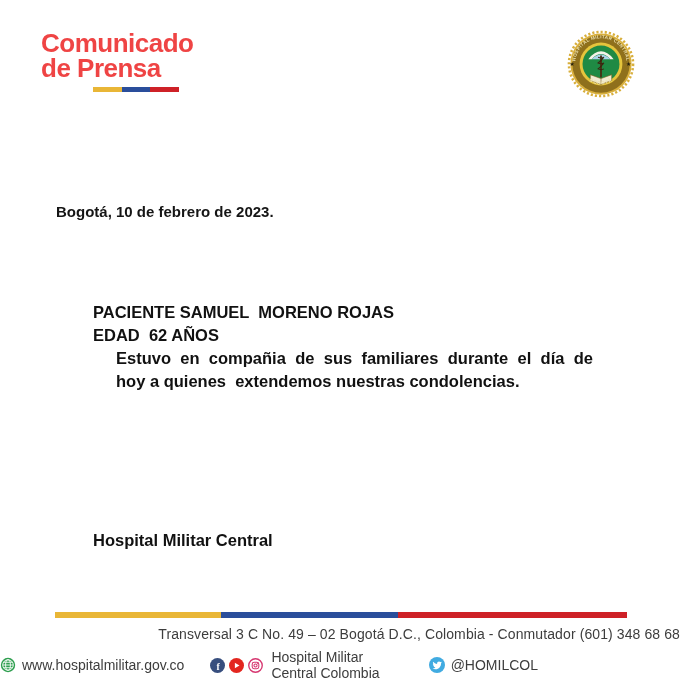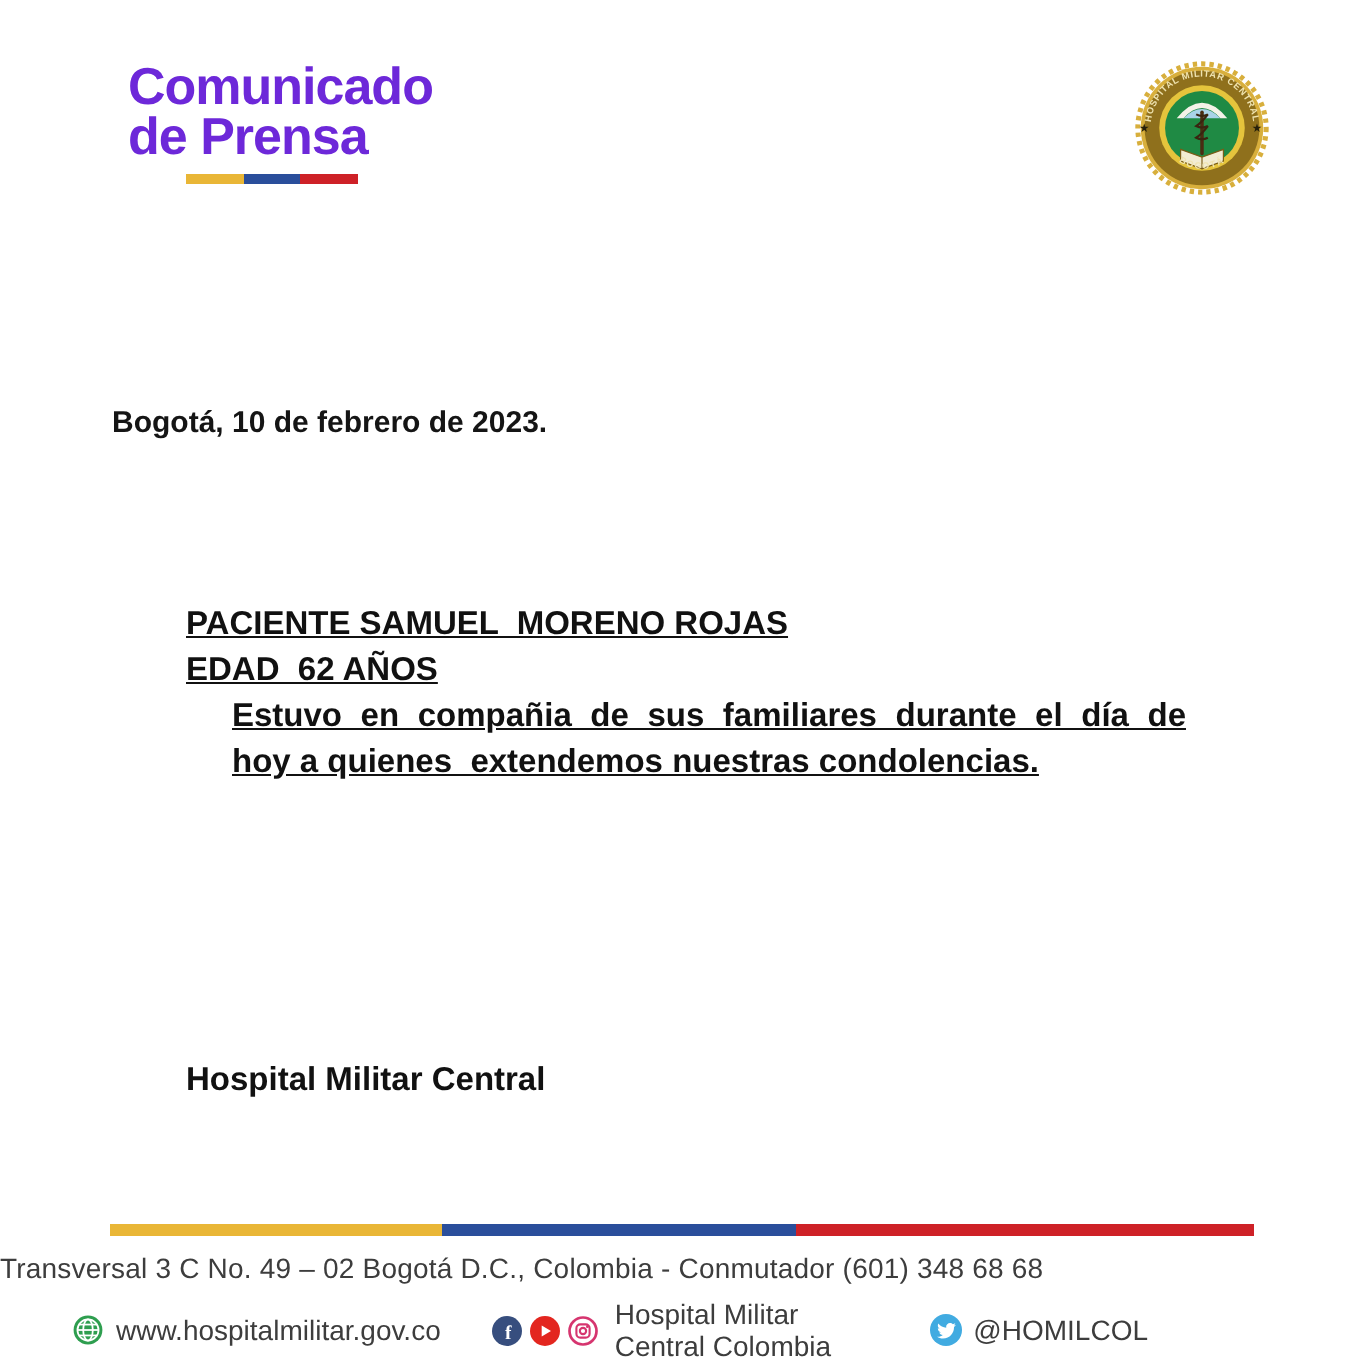--- a/index.html
+++ b/index.html
@@ -4,66 +4,66 @@
 <style>
   html,body{margin:0;padding:0;background:#e9e9e9;}
   *{box-sizing:border-box;}
   .page{
     position:relative;width:680px;height:680px;margin:0 auto;
     background:#ffffff;overflow:hidden;
     font-family:"Liberation Sans",sans-serif;color:#1b1b1b;
   }
   
   .title{
-    position:absolute;left:64px;top:31px;
+    position:absolute;left:41px;top:31px;
     font-size:26px;font-weight:700;letter-spacing:-0.5px;
-    line-height:25px;color:#6d28d9;
+    line-height:25px;color:#ef4444;
   }
   .title-underline{
     position:absolute;left:93px;top:87px;width:86px;height:4.5px;
     display:flex;
   }
   .title-underline span{height:100%;}
   .u-seg{width:33.34%;}
   .logo{position:absolute;left:566px;top:29px;width:70px;height:70px;}
   
   .dateline{
     position:absolute;left:56px;top:203px;
     font-size:15px;font-weight:700;color:#151515;white-space:pre-wrap;
   }
   
   .body{
     position:absolute;left:93px;top:301px;width:500px;
-    font-size:16.5px;font-weight:700;line-height:23px;color:#111;text-decoration:underline;
+    font-size:16.5px;font-weight:700;line-height:23px;color:#111;
   }
   .pline{white-space:pre-wrap;}
   .just{text-align:justify;text-align-last:justify;}
   .para{margin-top:20px;}
   .para2{margin-top:0;margin-left:23px;}
   .signature{
     position:absolute;left:93px;top:531px;
     font-size:16.5px;font-weight:700;color:#111;
   }
   
   .footer-stripe{
     position:absolute;left:55px;top:612px;width:572px;height:6px;
     display:flex;
   }
   .footer-stripe span{height:100%;}
   .fs-y{width:29%;}
   .fs-b{width:31%;}
   .fs-r{width:40%;}
   .address{
     position:absolute;left:0;top:626px;width:680px;
-    text-align:left;font-size:14px;color:#3d3d3d;letter-spacing:.1px;
+    text-align:right;font-size:14px;color:#3d3d3d;letter-spacing:.1px;
   }
   .contact-row{
     position:absolute;left:0;top:649px;width:538px;
     display:flex;justify-content:center;align-items:center;gap:26px;
-    font-size:14px;color:#3d3d3d;margin-left:36px;
+    font-size:14px;color:#3d3d3d;
   }
   .contact-item{display:flex;align-items:center;gap:6px;}
   .social-icons{display:flex;align-items:center;gap:4px;margin-right:2px;}
   .icon{display:inline-block;vertical-align:middle;line-height:0;}
 </style>
 </head>
 <body>
 
 <div class="page">
 

